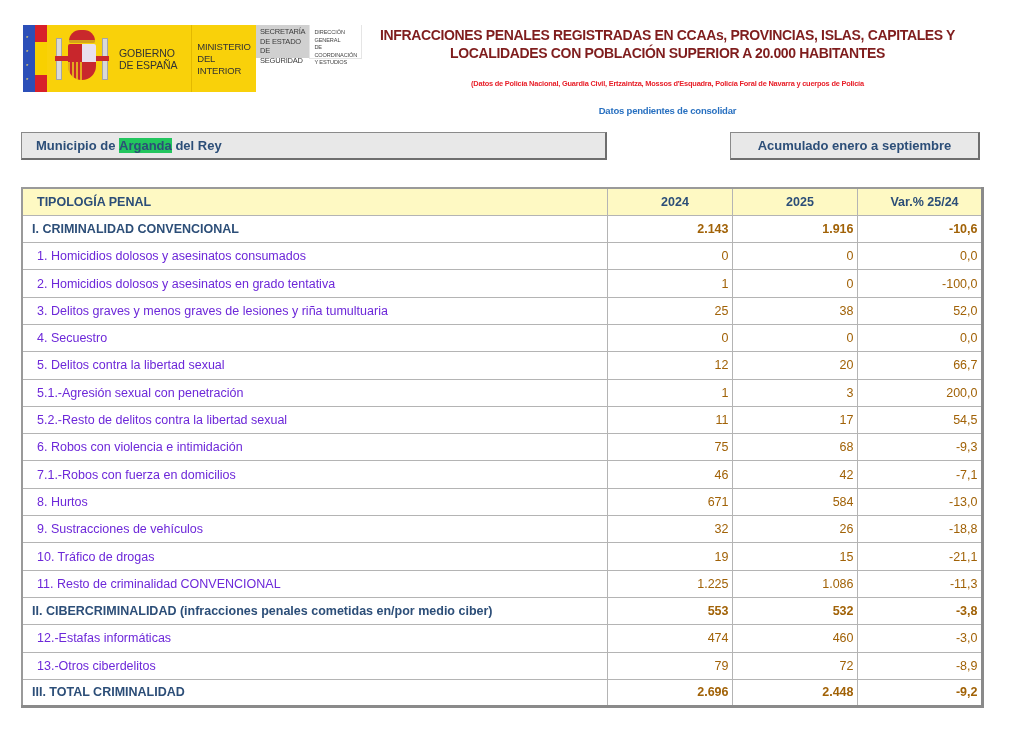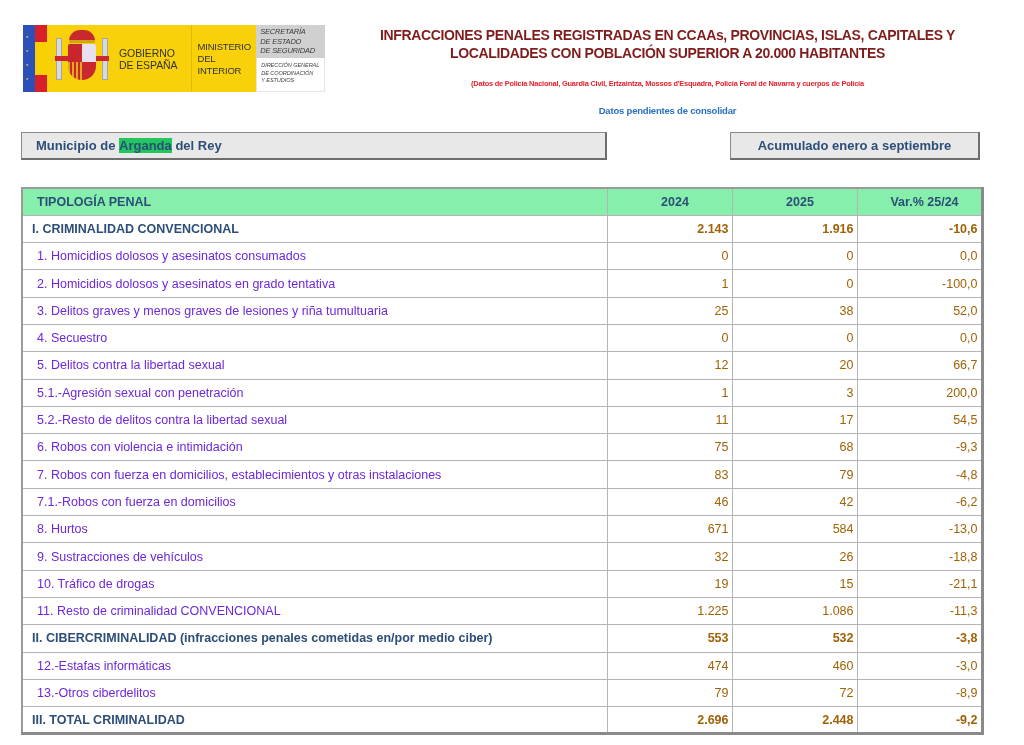--- a/index.html
+++ b/index.html
@@ -26,38 +26,38 @@
     .logo .coat .pillar { position: absolute; top: 8px; width: 6px; height: 42px; background: #d9d9d9; border: 1px solid #a5a5a5; }
     .logo .coat .pl { left: 5px; }
     .logo .coat .pr { right: 5px; }
     .logo .coat .ribbon { position: absolute; top: 26px; width: 14px; height: 5px; background: #c9282c; }
     .logo .coat .rl { left: 4px; }
     .logo .coat .rr { right: 4px; }
     .logo .gob { font-size: 10.5px; line-height: 12px; color: #333; padding-left: 6px; letter-spacing: -0.1px; }
     .logo .sep { width: 1px; height: 67px; background: #e3b900; }
     .logo .y2 { width: 64px; padding-left: 5px; }
     .logo .mi { font-size: 9.5px; line-height: 12px; color: #333; letter-spacing: -0.2px; }
-    .logo .right { width: 69px; display: flex; flex-direction: column; height: 69px; font-style: italic; }
+    .logo .right { width: 69px; display: flex; height: 69px; }
     .logo .right .top { background: #d0d0d0; height: 33px; padding: 2px 4px; font-size: 7.5px; line-height: 9.5px; color: #3a3a3a; letter-spacing: -0.2px; }
     .logo .right .bot { background: #ffffff; height: 34px; padding: 4px 4px; font-size: 5.6px; line-height: 7.6px; color: #444; border: 1px solid #e5e5e5; border-top: none; letter-spacing: -0.1px; }
 
     
     .title { position: absolute; left: 345px; top: 26px; width: 645px; text-align: center; font-weight: bold; font-size: 14px; line-height: 18px; color: #7f1d1d; letter-spacing: -0.35px; }
     .subtitle { position: absolute; left: 345px; top: 79px; width: 645px; text-align: center; font-weight: bold; font-size: 7.4px; line-height: 9.5px; color: #e8202a; letter-spacing: -0.2px; }
     .pending { position: absolute; left: 345px; top: 105px; width: 645px; text-align: center; font-weight: bold; font-size: 9.5px; line-height: 12px; color: #2870c0; letter-spacing: -0.2px; }
 
     
     .muni-box { position: absolute; left: 21px; top: 132px; width: 586px; height: 28px; background: #e8e8e8; border: 1px solid #8a8a8a; border-right: 2px solid #6e6e6e; border-bottom: 2px solid #6e6e6e; display: flex; align-items: center; padding-left: 14px; font-weight: bold; font-size: 13px; color: #2c4e78; }
     .muni-box .hl { background: #22c55e; }
     .period-box { position: absolute; left: 730px; top: 132px; width: 250px; height: 28px; background: #e8e8e8; border: 1px solid #8a8a8a; border-right: 2px solid #6e6e6e; border-bottom: 2px solid #6e6e6e; display: flex; align-items: center; justify-content: center; font-weight: bold; font-size: 13px; color: #2c4e78; }
 
     
     .tbl { position: absolute; left: 21px; top: 187px; border-collapse: collapse; border: 2px solid #9a9a9a; border-right: 3px solid #8a8a8a; border-bottom: 3px solid #8a8a8a; }
     .tbl th, .tbl td { height: 27.3px; border: 1.5px solid #b4b4b4; font-size: 12.5px; padding: 0 3px 0 14px; white-space: nowrap; }
-    .tbl th { background: #86efac; color: #2c4e78; font-weight: bold; text-align: center; }
+    .tbl th { background: #fef9c3; color: #2c4e78; font-weight: bold; text-align: center; }
     .tbl th.lbl { text-align: left; }
     .tbl td.lbl { color: #6d28d9; width: 585px; }
     .tbl td.num { color: #a16207; text-align: right; width: 125px; padding-right: 3px; }
     .tbl td.var { width: 125px; padding-left: 43px; }
     .tbl tr.bold td.lbl { font-weight: bold; color: #2c4e78; padding-left: 9px; }
     .tbl tr.bold td.num { font-weight: bold; }
   </style>
 </head>
 <body>
 
@@ -189,30 +189,24 @@
         <td class="num">17</td>
         <td class="num var">54,5</td>
       </tr>
       <tr>
         <td class="lbl">6. Robos con violencia e intimidación</td>
         <td class="num">75</td>
         <td class="num">68</td>
         <td class="num var">-9,3</td>
       </tr>
       <tr>
-        <td class="lbl">7. Robos con fuerza en domicilios, establecimientos y otras instalaciones</td>
-        <td class="num">83</td>
-        <td class="num">79</td>
-        <td class="num var">-4,8</td>
-      </tr>
-      <tr>
         <td class="lbl">7.1.-Robos con fuerza en domicilios</td>
         <td class="num">46</td>
         <td class="num">42</td>
-        <td class="num var">-6,2</td>
+        <td class="num var">-7,1</td>
       </tr>
       <tr>
         <td class="lbl">8. Hurtos</td>
         <td class="num">671</td>
         <td class="num">584</td>
         <td class="num var">-13,0</td>
       </tr>
       <tr>
         <td class="lbl">9. Sustracciones de vehículos</td>
         <td class="num">32</td>

